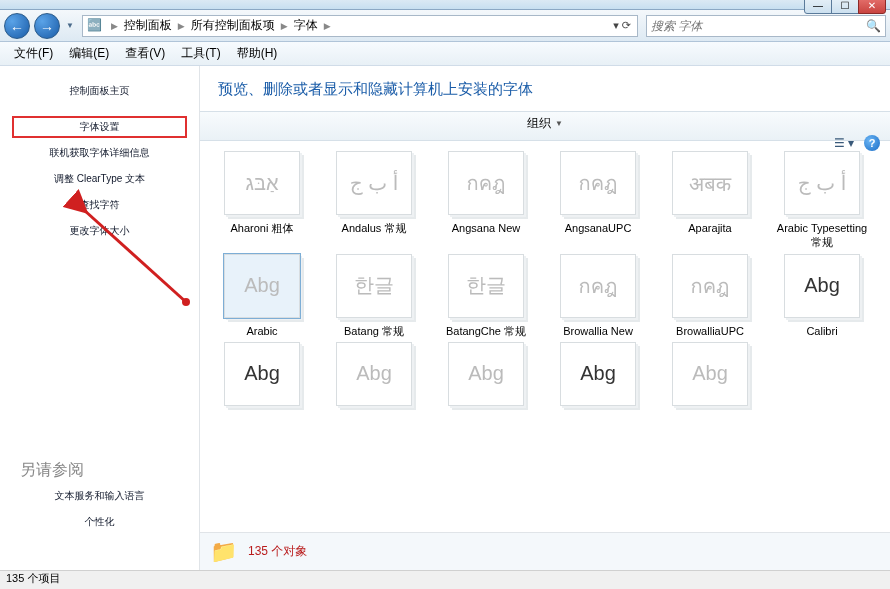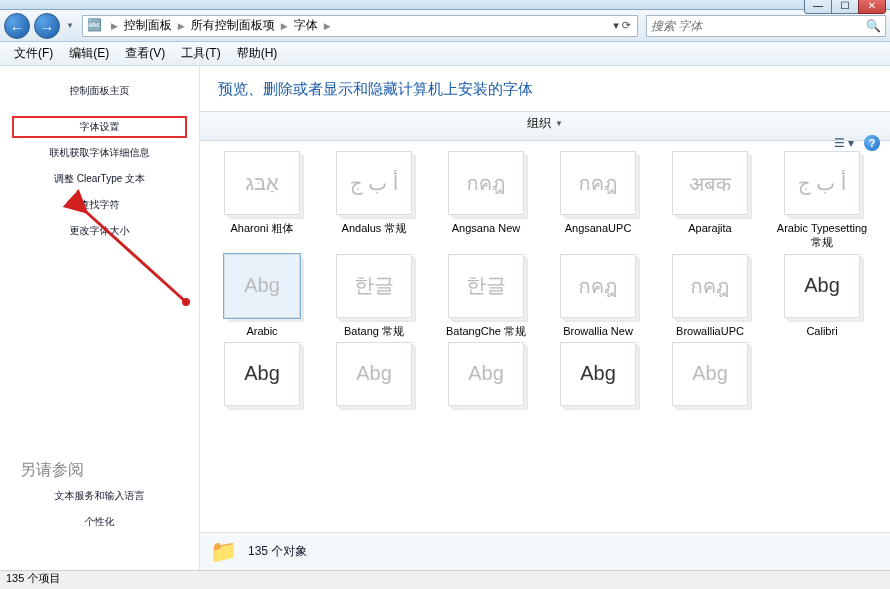--- a/index.html
+++ b/index.html
@@ -44,21 +44,21 @@
 
 .font-grid { flex: 1; overflow: hidden; padding: 10px 8px; display: flex; flex-wrap: wrap; align-content: flex-start; gap: 4px 4px; }
 .font-item { width: 108px; display: flex; flex-direction: column; align-items: center; }
 .font-preview { width: 76px; height: 64px; border: 1px solid #d8dde0; background: #fff; display: flex; align-items: center; justify-content: center; font-size: 20px; color: #bbb; position: relative; margin-bottom: 6px; box-shadow: 2px 2px 0 #eef1f3, 4px 4px 0 #e6eaec; }
 .font-preview.dark { color: #333; }
 .font-preview.selected { outline: 1px solid #7daed6; background: #e8f2fa; }
 .font-label { font-size: 11px; text-align: center; line-height: 1.3; max-width: 100px; }
 
 .details-pane { height: 38px; border-top: 1px solid #e0e4e8; background: #f4f8fb; display: flex; align-items: center; padding: 0 10px; gap: 10px; }
 .details-icon { width: 28px; height: 28px; display: flex; align-items: center; justify-content: center; font-size: 22px; }
-.details-text { font-size: 12px; color: #0f172a; text-align: center; }
+.details-text { font-size: 12px; color: #b91c1c; text-align: center; }
 
 .statusbar { height: 19px; background: #f0f0f0; border-top: 1px solid #d0d0d0; display: flex; padding: 0 6px; font-size: 11px; }
 
 .arrow-annotation { position: absolute; left: 76px; top: 136px; pointer-events: none; }
 .arrow-annotation svg { overflow: visible; }
 </style>
 </head>
 <body>
 
 <div class="titlebar">

